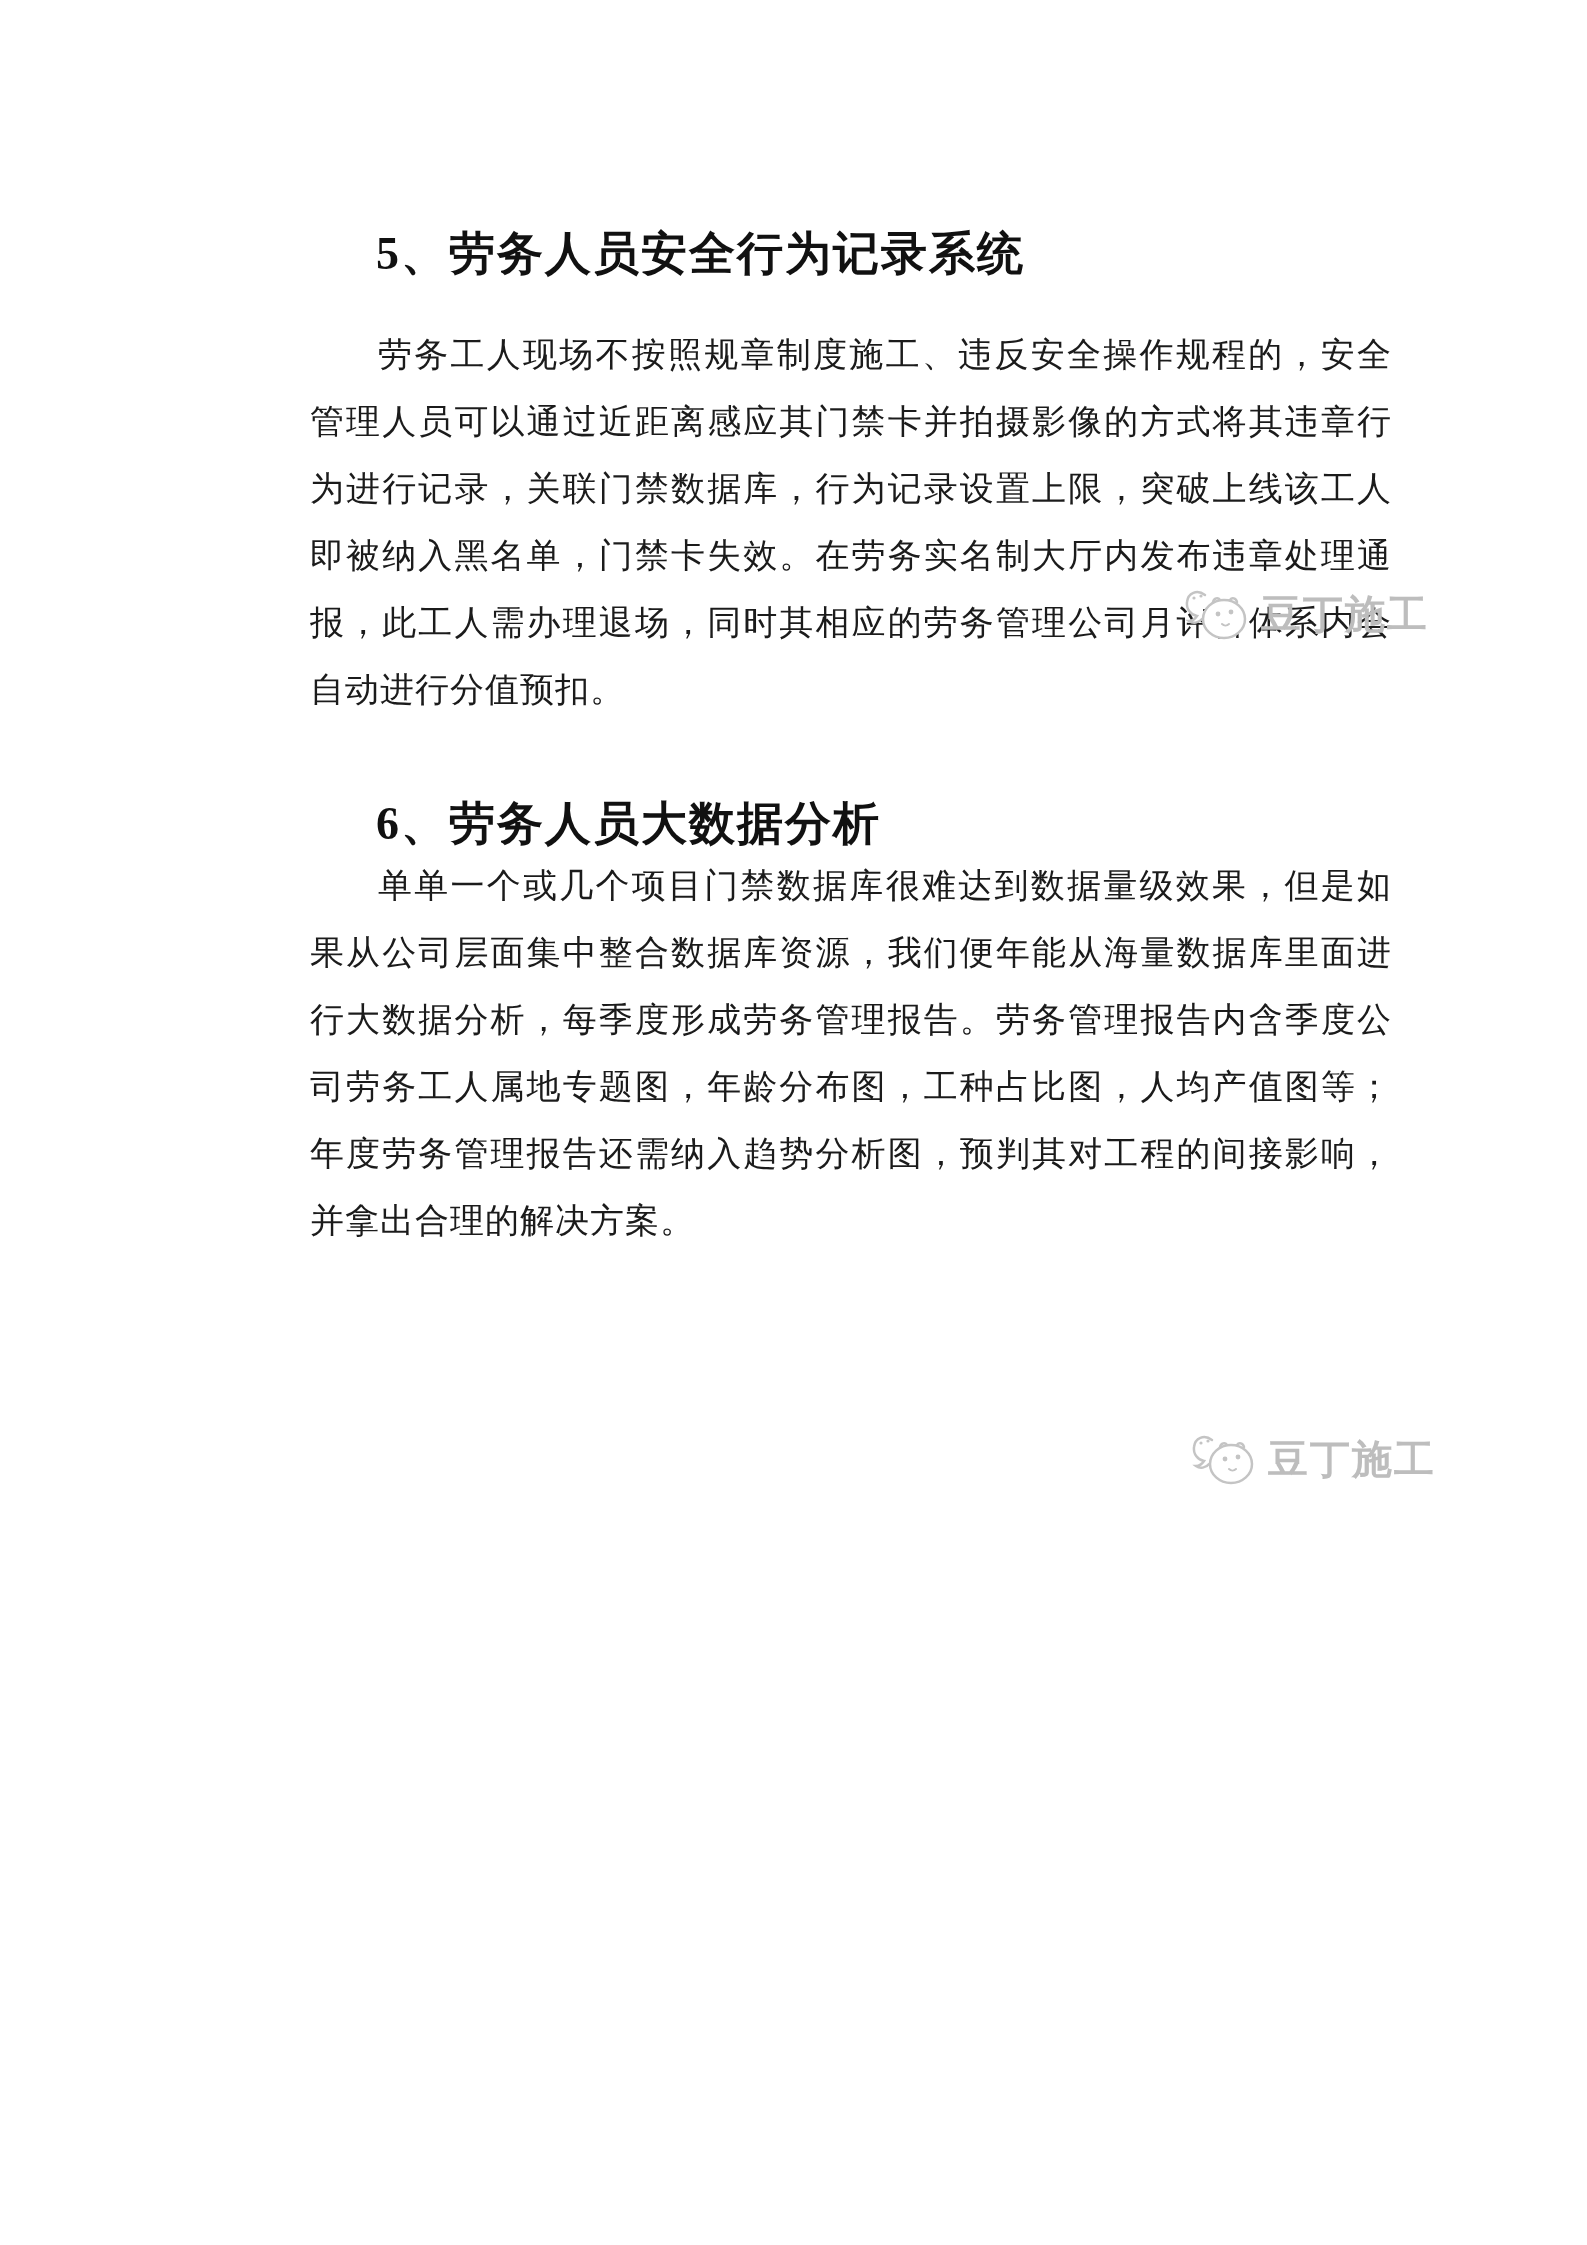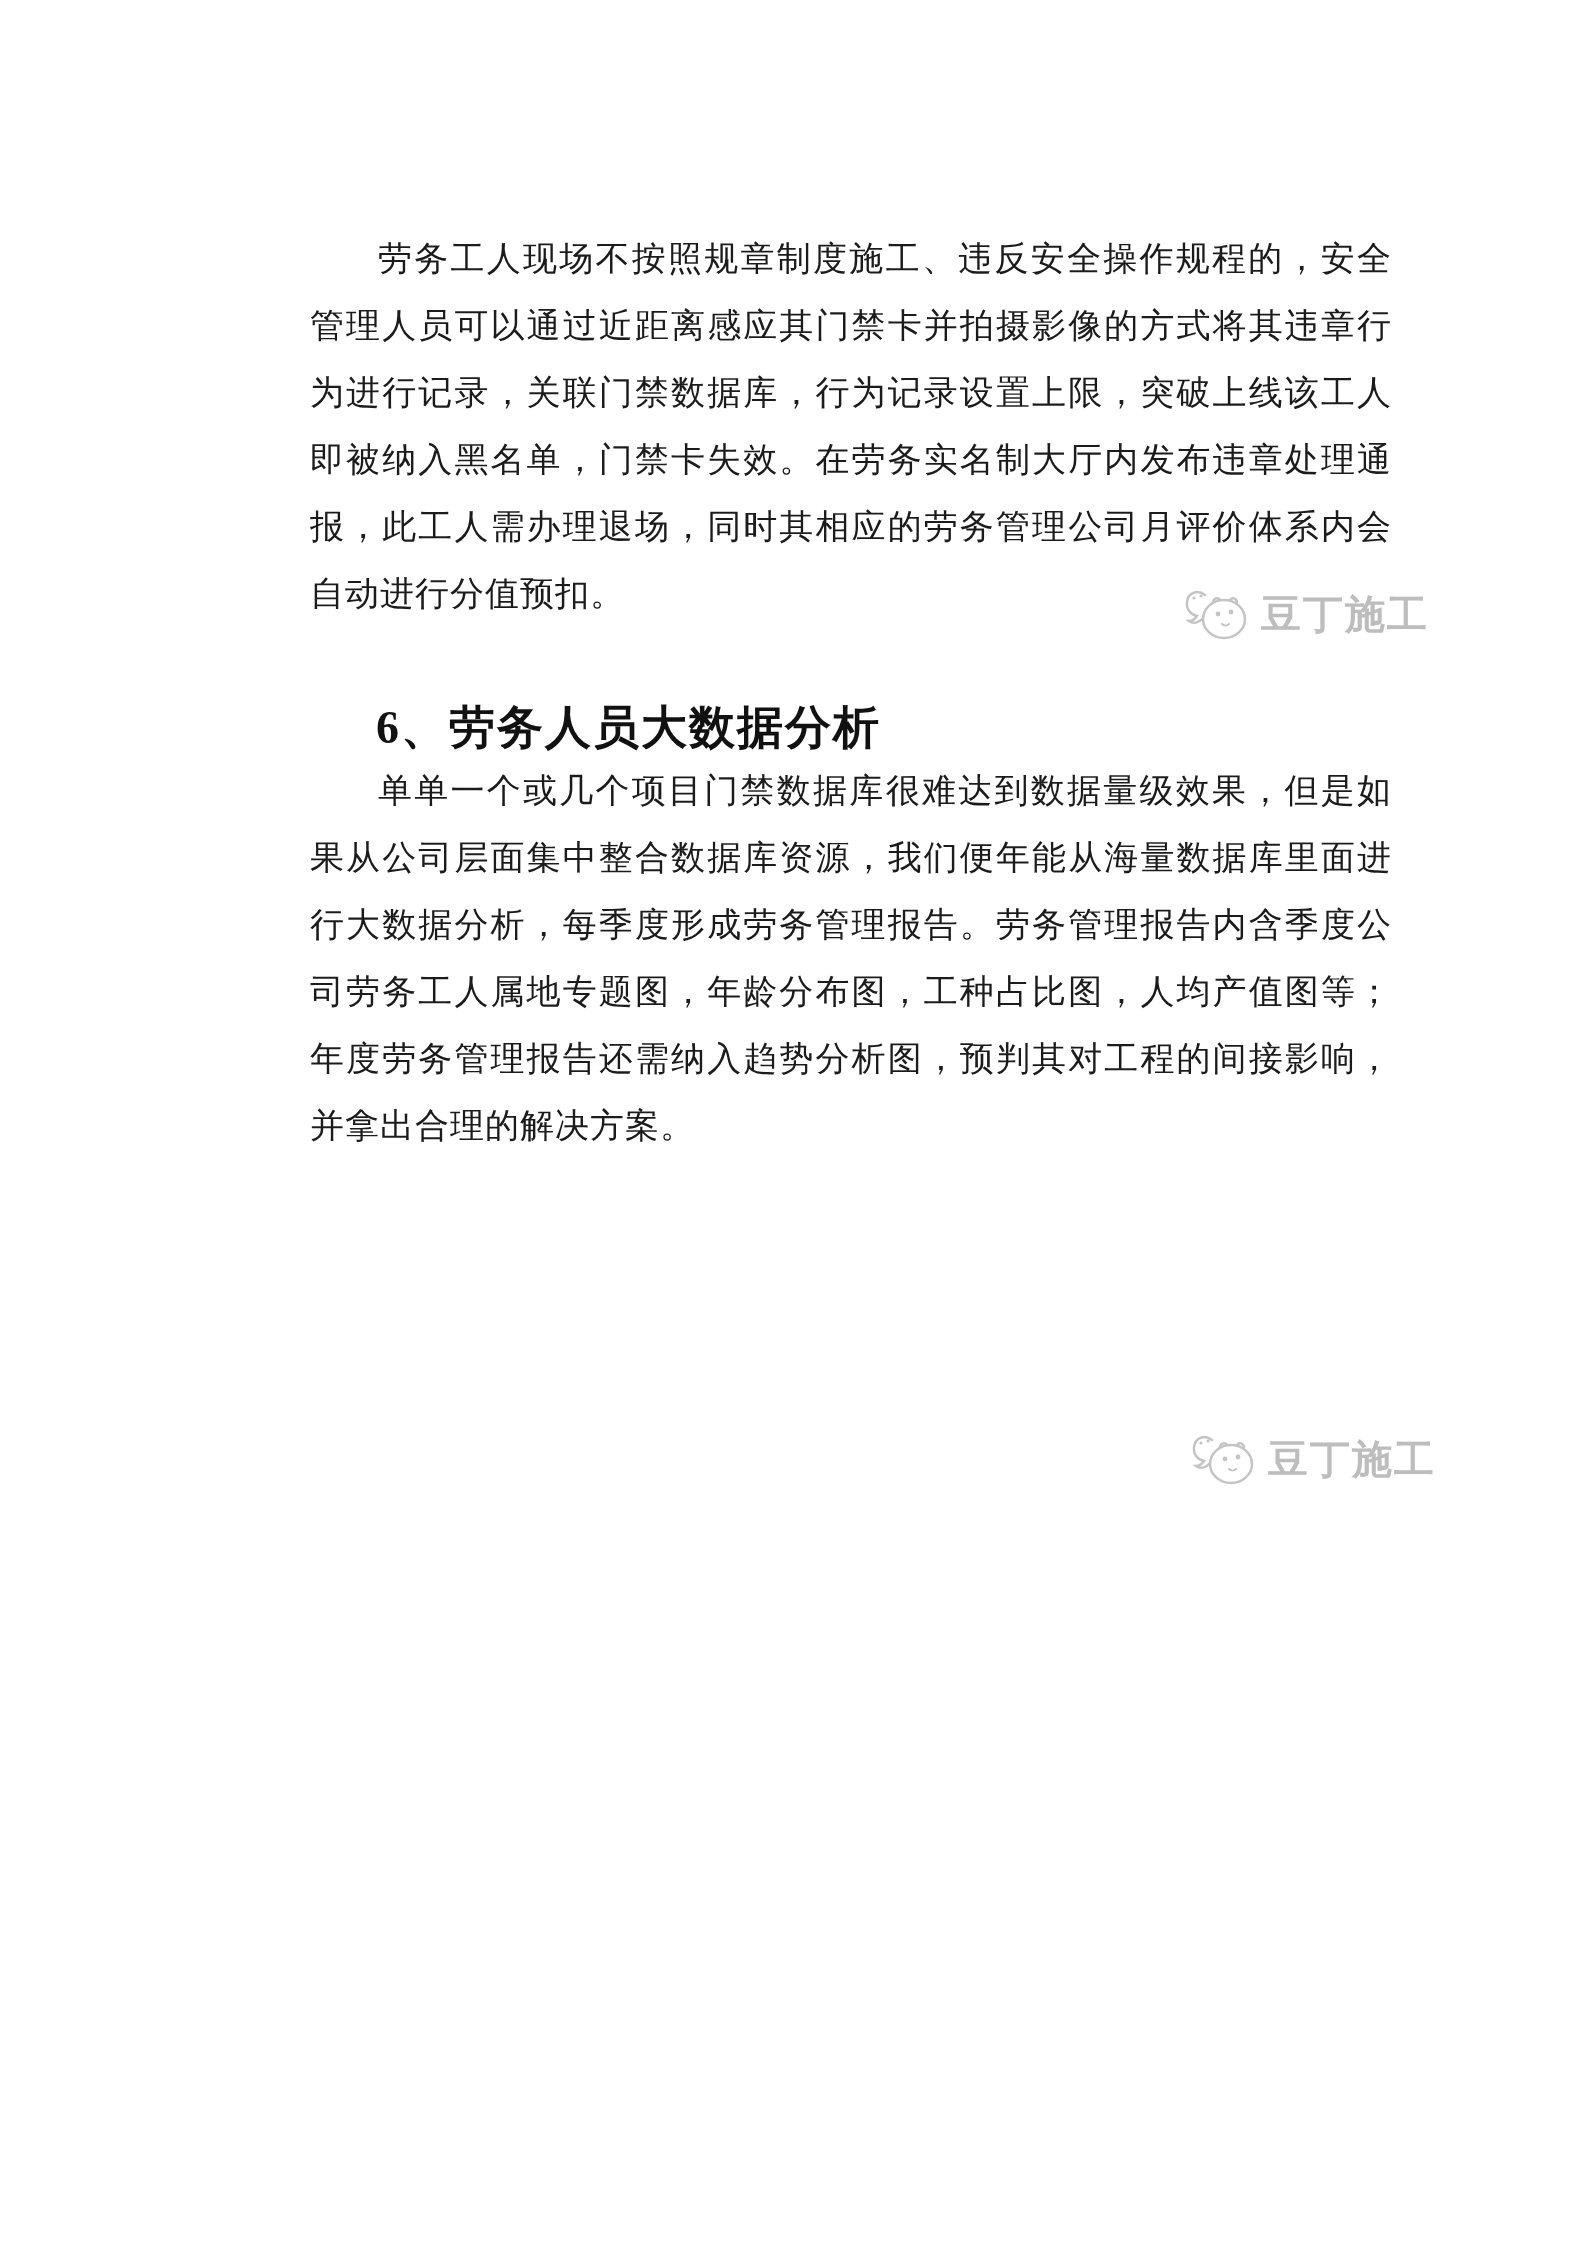--- a/index.html
+++ b/index.html
@@ -60,20 +60,21 @@
   .watermark svg { display: block; }
 </style>
 </head>
 <body>
 
 <div class="page">
 
   <div class="content">
 
     <div class="section-1">
+      <h1 class="section-heading">5、劳务人员安全行为记录系统</h1>
       <p class="body-paragraph first-paragraph">劳务工人现场不按照规章制度施工、违反安全操作规程的，安全管理人员可以通过近距离感应其门禁卡并拍摄影像的方式将其违章行为进行记录，关联门禁数据库，行为记录设置上限，突破上线该工人即被纳入黑名单，门禁卡失效。在劳务实名制大厅内发布违章处理通报，此工人需办理退场，同时其相应的劳务管理公司月评价体系内会自动进行分值预扣。</p>
     </div>
 
     <div class="section-2">
       <h1 class="section-heading">6、劳务人员大数据分析</h1>
       <p class="body-paragraph">单单一个或几个项目门禁数据库很难达到数据量级效果，但是如果从公司层面集中整合数据库资源，我们便年能从海量数据库里面进行大数据分析，每季度形成劳务管理报告。劳务管理报告内含季度公司劳务工人属地专题图，年龄分布图，工种占比图，人均产值图等；年度劳务管理报告还需纳入趋势分析图，预判其对工程的间接影响，并拿出合理的解决方案。</p>
     </div>
 
   </div>
 

